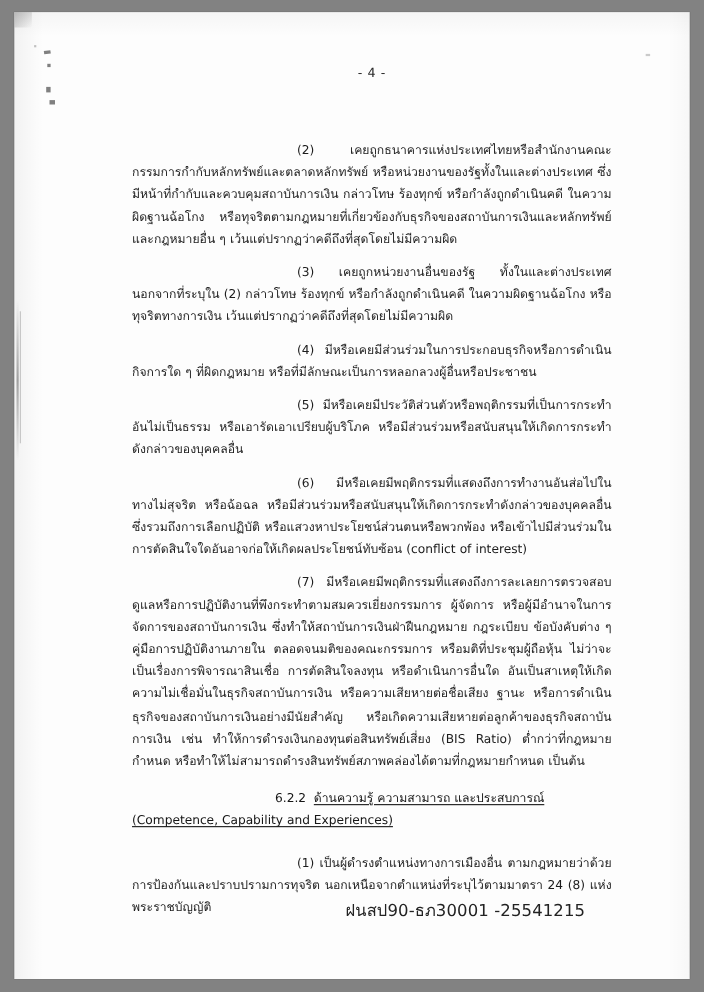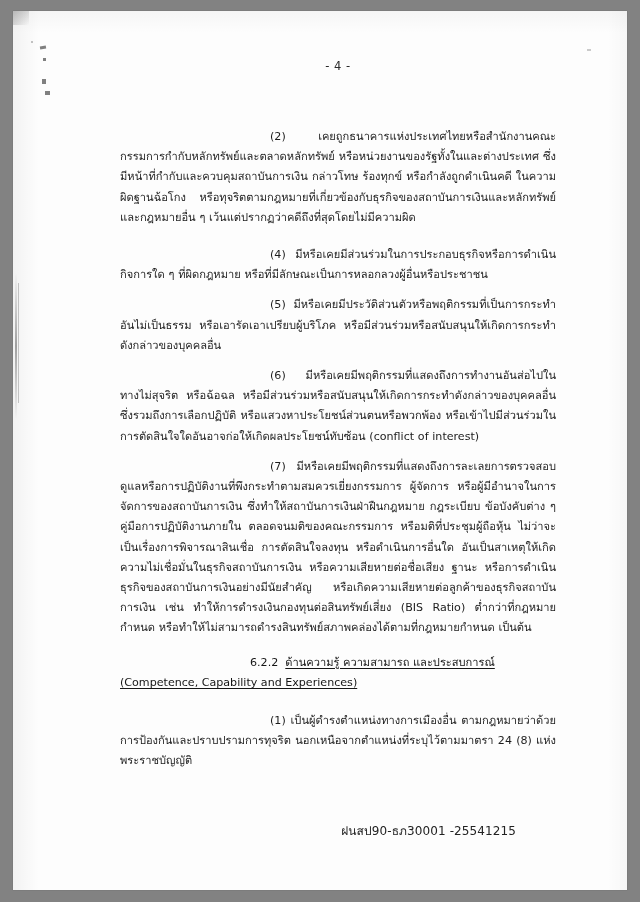--- a/index.html
+++ b/index.html
@@ -106,23 +106,23 @@
     text-decoration: underline;
     text-underline-offset: 2px;
     text-decoration-thickness: 1px;
   }
 
   .gap-s { height: 7px; }
 
   
   .doc-footer {
     position: absolute;
-    right: 40px;
+    right: 24px;
     bottom: 50px;
-    font-size: 12px;
+    font-size: 15px;
     color: #222;
     letter-spacing: 0.1px;
     white-space: nowrap;
   }
 
   
   .artifact {
     position: absolute;
     background: #555;
     pointer-events: none;
@@ -185,20 +185,21 @@
     <div class="page-body">
 
       <div class="page-number">- 4 -</div>
 
       <div class="content">
 
         <p class="para indent-wide">(2)  เคยถูกธนาคารแห่งประเทศไทยหรือสำนักงานคณะกรรมการกำกับหลักทรัพย์และตลาดหลักทรัพย์ หรือหน่วยงานของรัฐทั้งในและต่างประเทศ ซึ่งมีหน้าที่กำกับและควบคุมสถาบันการเงิน กล่าวโทษ ร้องทุกข์ หรือกำลังถูกดำเนินคดี ในความผิดฐานฉ้อโกง หรือทุจริตตามกฎหมายที่เกี่ยวข้องกับธุรกิจของสถาบันการเงินและหลักทรัพย์ และกฎหมายอื่น ๆ เว้นแต่ปรากฏว่าคดีถึงที่สุดโดยไม่มีความผิด</p>
 
         <div class="gap-s"></div>
 
+        <p class="para indent-wide">(3)  เคยถูกหน่วยงานอื่นของรัฐ ทั้งในและต่างประเทศ นอกจากที่ระบุใน (2) กล่าวโทษ ร้องทุกข์ หรือกำลังถูกดำเนินคดี ในความผิดฐานฉ้อโกง หรือทุจริตทางการเงิน เว้นแต่ปรากฏว่าคดีถึงที่สุดโดยไม่มีความผิด</p>
 
         <div class="gap-s"></div>
 
         <p class="para indent-wide">(4)  มีหรือเคยมีส่วนร่วมในการประกอบธุรกิจหรือการดำเนินกิจการใด ๆ ที่ผิดกฎหมาย หรือที่มีลักษณะเป็นการหลอกลวงผู้อื่นหรือประชาชน</p>
 
         <div class="gap-s"></div>
 
         <p class="para indent-wide">(5)  มีหรือเคยมีประวัติส่วนตัวหรือพฤติกรรมที่เป็นการกระทำอันไม่เป็นธรรม หรือเอารัดเอาเปรียบผู้บริโภค หรือมีส่วนร่วมหรือสนับสนุนให้เกิดการกระทำดังกล่าวของบุคคลอื่น</p>
 
         <div class="gap-s"></div>

